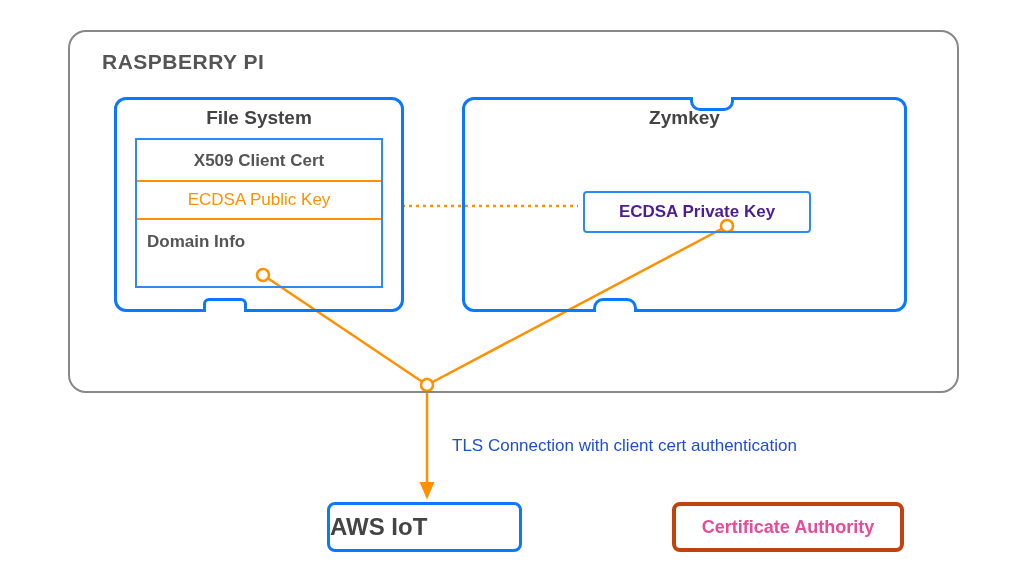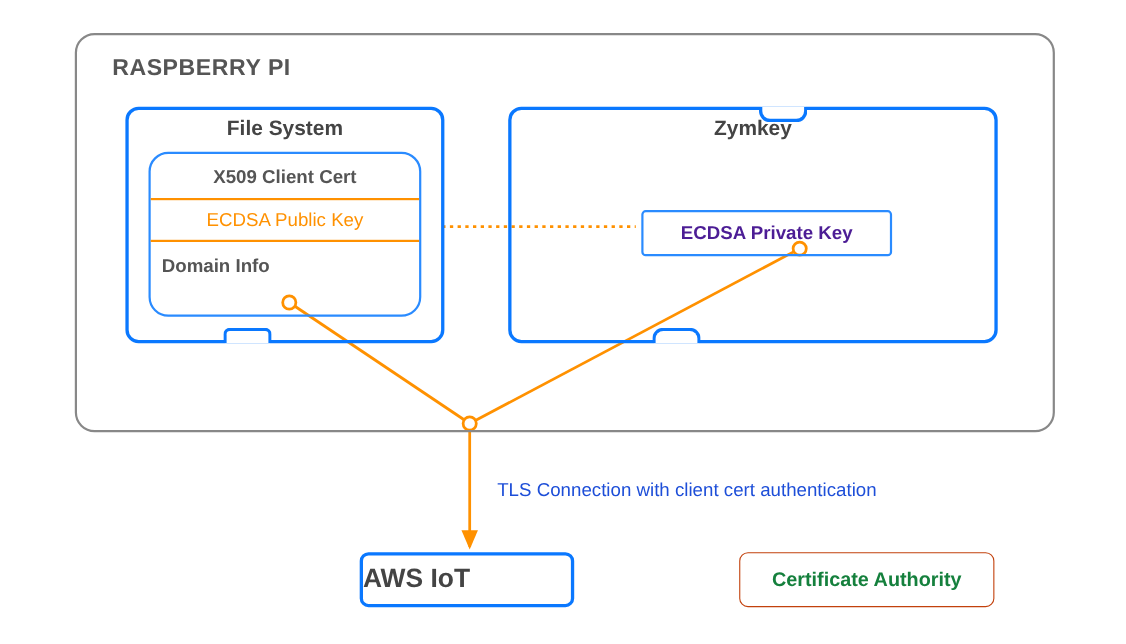--- a/index.html
+++ b/index.html
@@ -47,21 +47,21 @@
       font-weight: 700;
       color: #444;
     }
     .filesystem-inner {
       position: absolute;
       left: 18px;
       top: 38px;
       right: 18px;
       height: 150px;
       border: 2px solid #2a8bff;
-      border-radius: 18px;
+      border-radius: 0;
       padding: 8px 10px;
     }
     .x509 {
       font-size: 17px;
       font-weight: 600;
       color: #555;
       text-align: center;
       margin-top: 3px;
     }
     .inner-divider {
@@ -164,28 +164,28 @@
       font-weight: 700;
       font-size: 24px;
       color: #444;
     }
     .ca-box {
       position: absolute;
       left: 672px;
       top: 502px;
       width: 232px;
       height: 50px;
-      border: 1px solid #c2410c;
+      border: 4px solid #c2410c;
       border-radius: 8px;
       display: flex;
       align-items: center;
       justify-content: center;
       font-weight: 700;
       font-size: 18px;
-      color: #15803d;
+      color: #ec4899;
     }
     .tls-label {
       position: absolute;
       left: 452px;
       top: 436px;
       font-size: 17px;
       font-weight: 500;
       color: #1d4ed8;
       text-align: center;
     }

